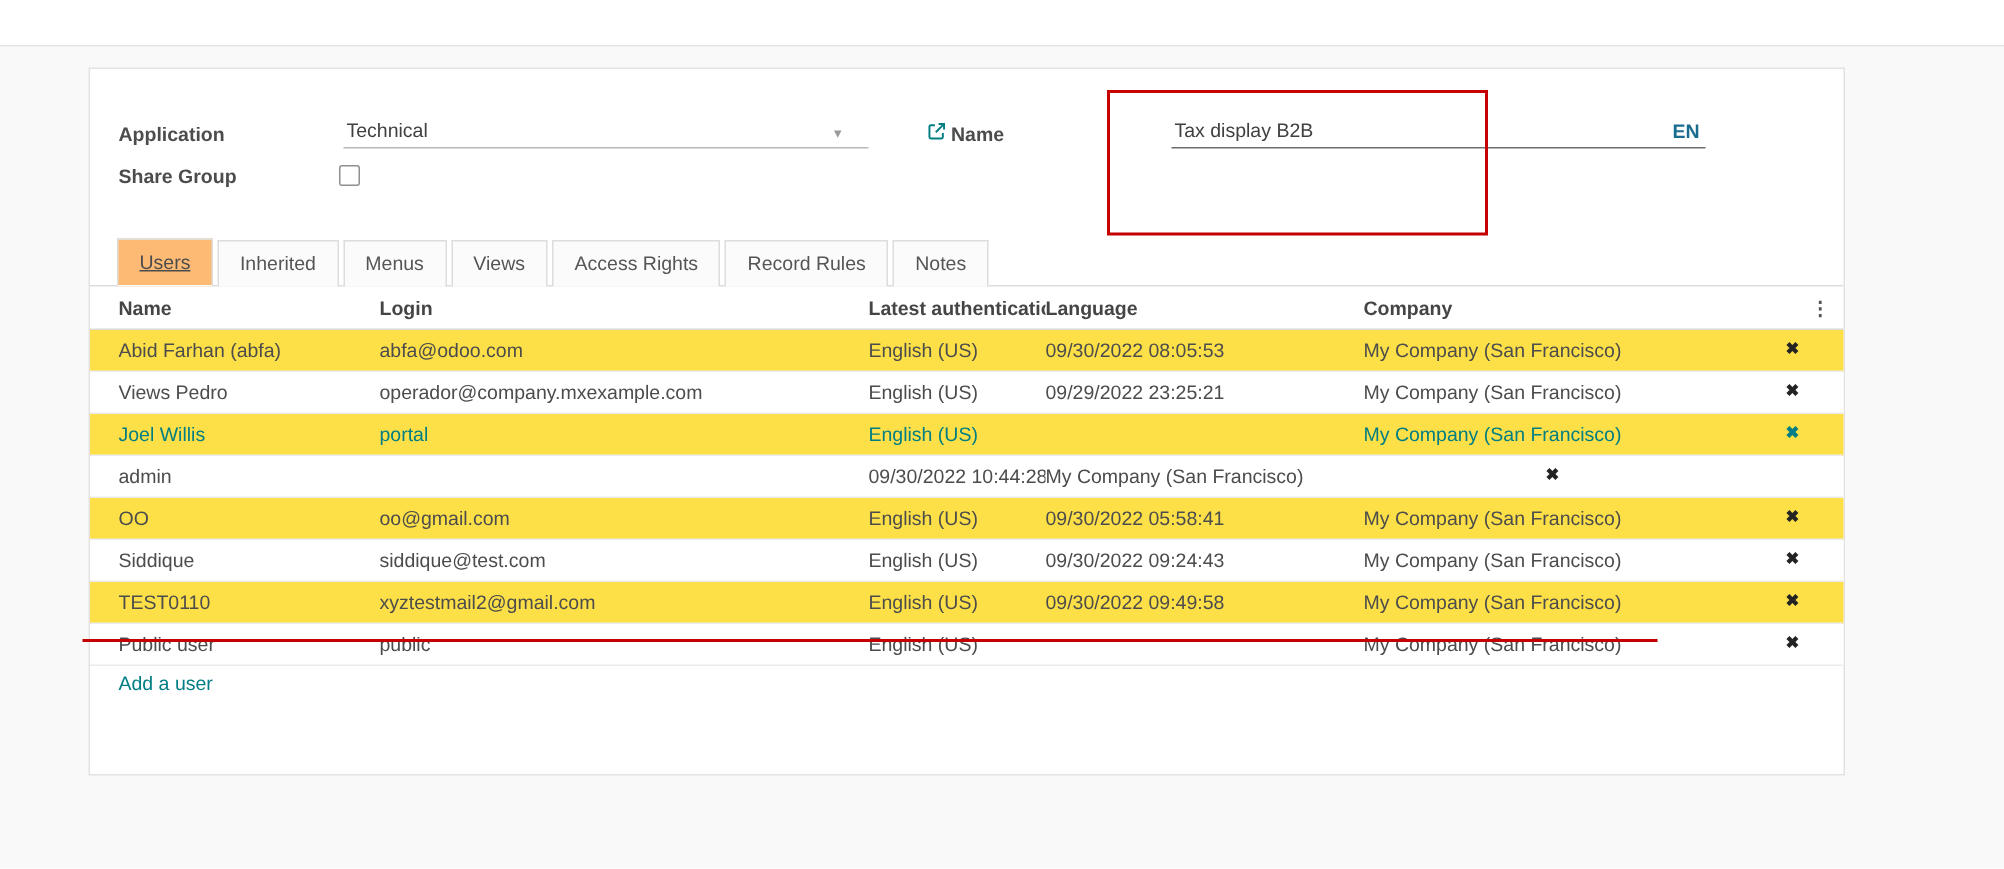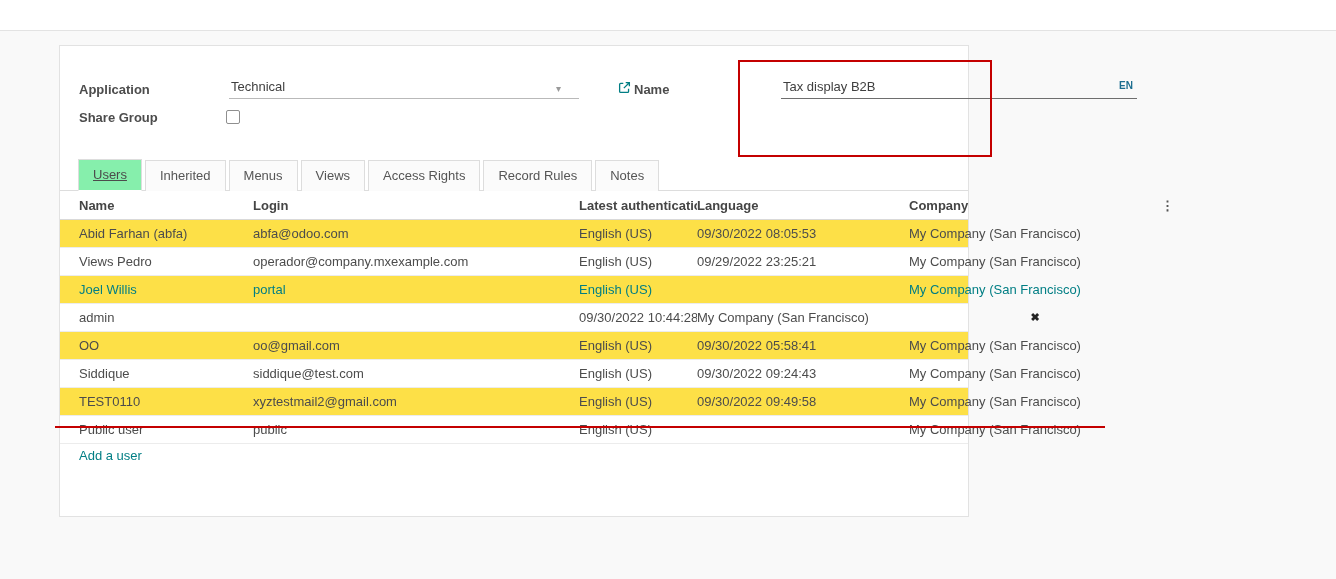--- a/index.html
+++ b/index.html
@@ -14,58 +14,58 @@
   .viewport{position:relative;width:1336px;height:579px;}
 
   
   .topbar{
     position:absolute;left:0;top:0;width:1336px;height:30px;
     background:#ffffff;border-bottom:1px solid #e3e3e3;
   }
 
   
   .card{
-    position:absolute;left:59px;top:45px;width:910px;height:472px;
+    position:absolute;left:59px;top:45px;width:1171px;height:472px;
     background:#ffffff;border:1px solid #e2e2e2;box-sizing:border-box;
   }
 
   
   .form-area{position:absolute;left:19px;top:30px;right:19px;height:80px;}
   .flabel{position:absolute;font-weight:bold;color:#4c4c4c;white-space:nowrap;}
   .field{
     position:absolute;border-bottom:1px solid #b9b9b9;height:20px;
     white-space:nowrap;box-sizing:border-box;
   }
   .field .val{display:inline-block;padding-left:2px;color:#404040;}
   .caret{position:absolute;right:18px;top:4px;color:#9a9a9a;font-size:10px;}
   .extlink{position:absolute;color:#017e84;cursor:pointer;}
   .name-field{border-bottom:1px solid #6e6e6e;}
   .lang-badge{
     position:absolute;right:4px;top:1px;color:#1b6d8f;font-weight:bold;
-    font-size:10px;cursor:pointer;
+    font-size:13px;cursor:pointer;
   }
   .checkbox{
     position:absolute;width:14px;height:14px;border:1px solid #8f8f8f;
     background:#fff;border-radius:2px;box-sizing:border-box;cursor:pointer;
   }
 
   
   .tabs{
     position:absolute;left:0;right:0;top:113px;height:31px;
     display:flex;align-items:flex-end;padding-left:18px;
     border-bottom:1px solid #dddddd;box-sizing:content-box;
   }
   .tab{
     border:1px solid #dddddd;border-bottom:none;
     background:#fbfbfb;color:#555;
     padding:7px 14px 8px 14px;margin-right:3px;margin-bottom:-1px;
     cursor:pointer;white-space:nowrap;position:relative;
   }
   .tab.active{
-    background:#86efac;color:#4c4c4c;
+    background:#fdba74;color:#4c4c4c;
     border-bottom:1px solid #ffffff;
     text-decoration:underline;
   }
 
   
   .thead,.trow{
     display:grid;
     grid-template-columns:174px 326px 118px 212px 252px 1fr;
     padding-left:19px;
   }

